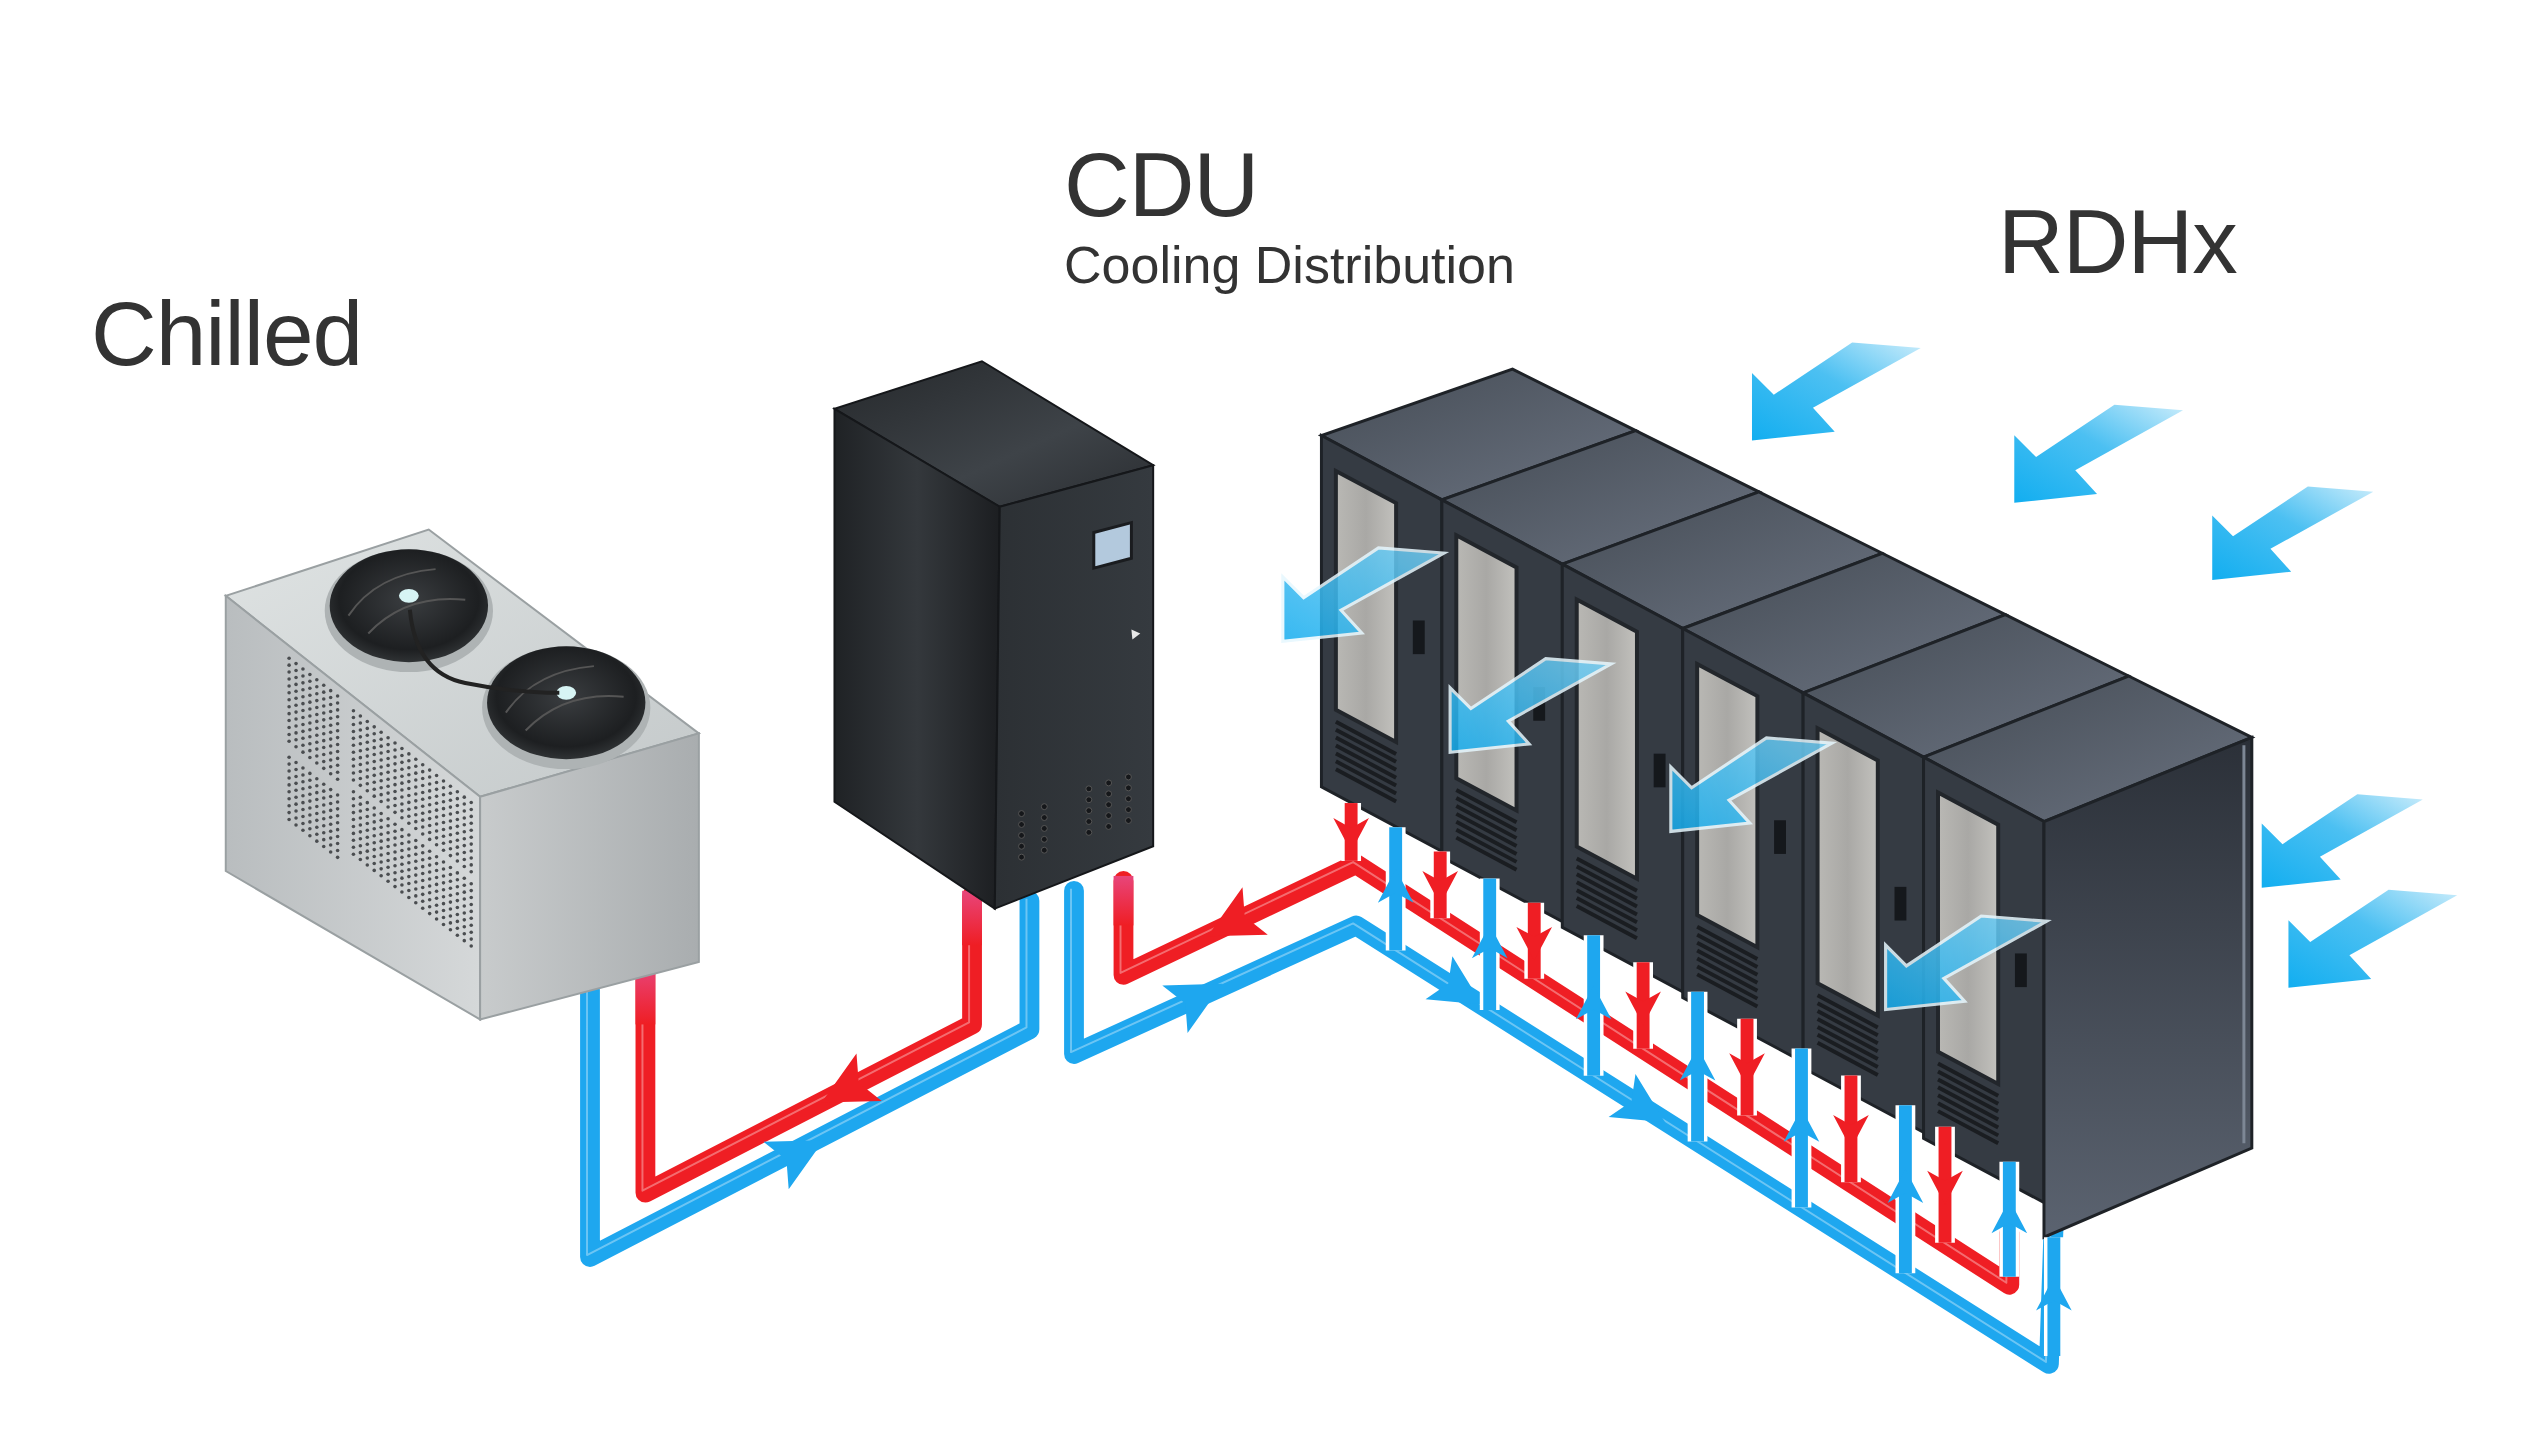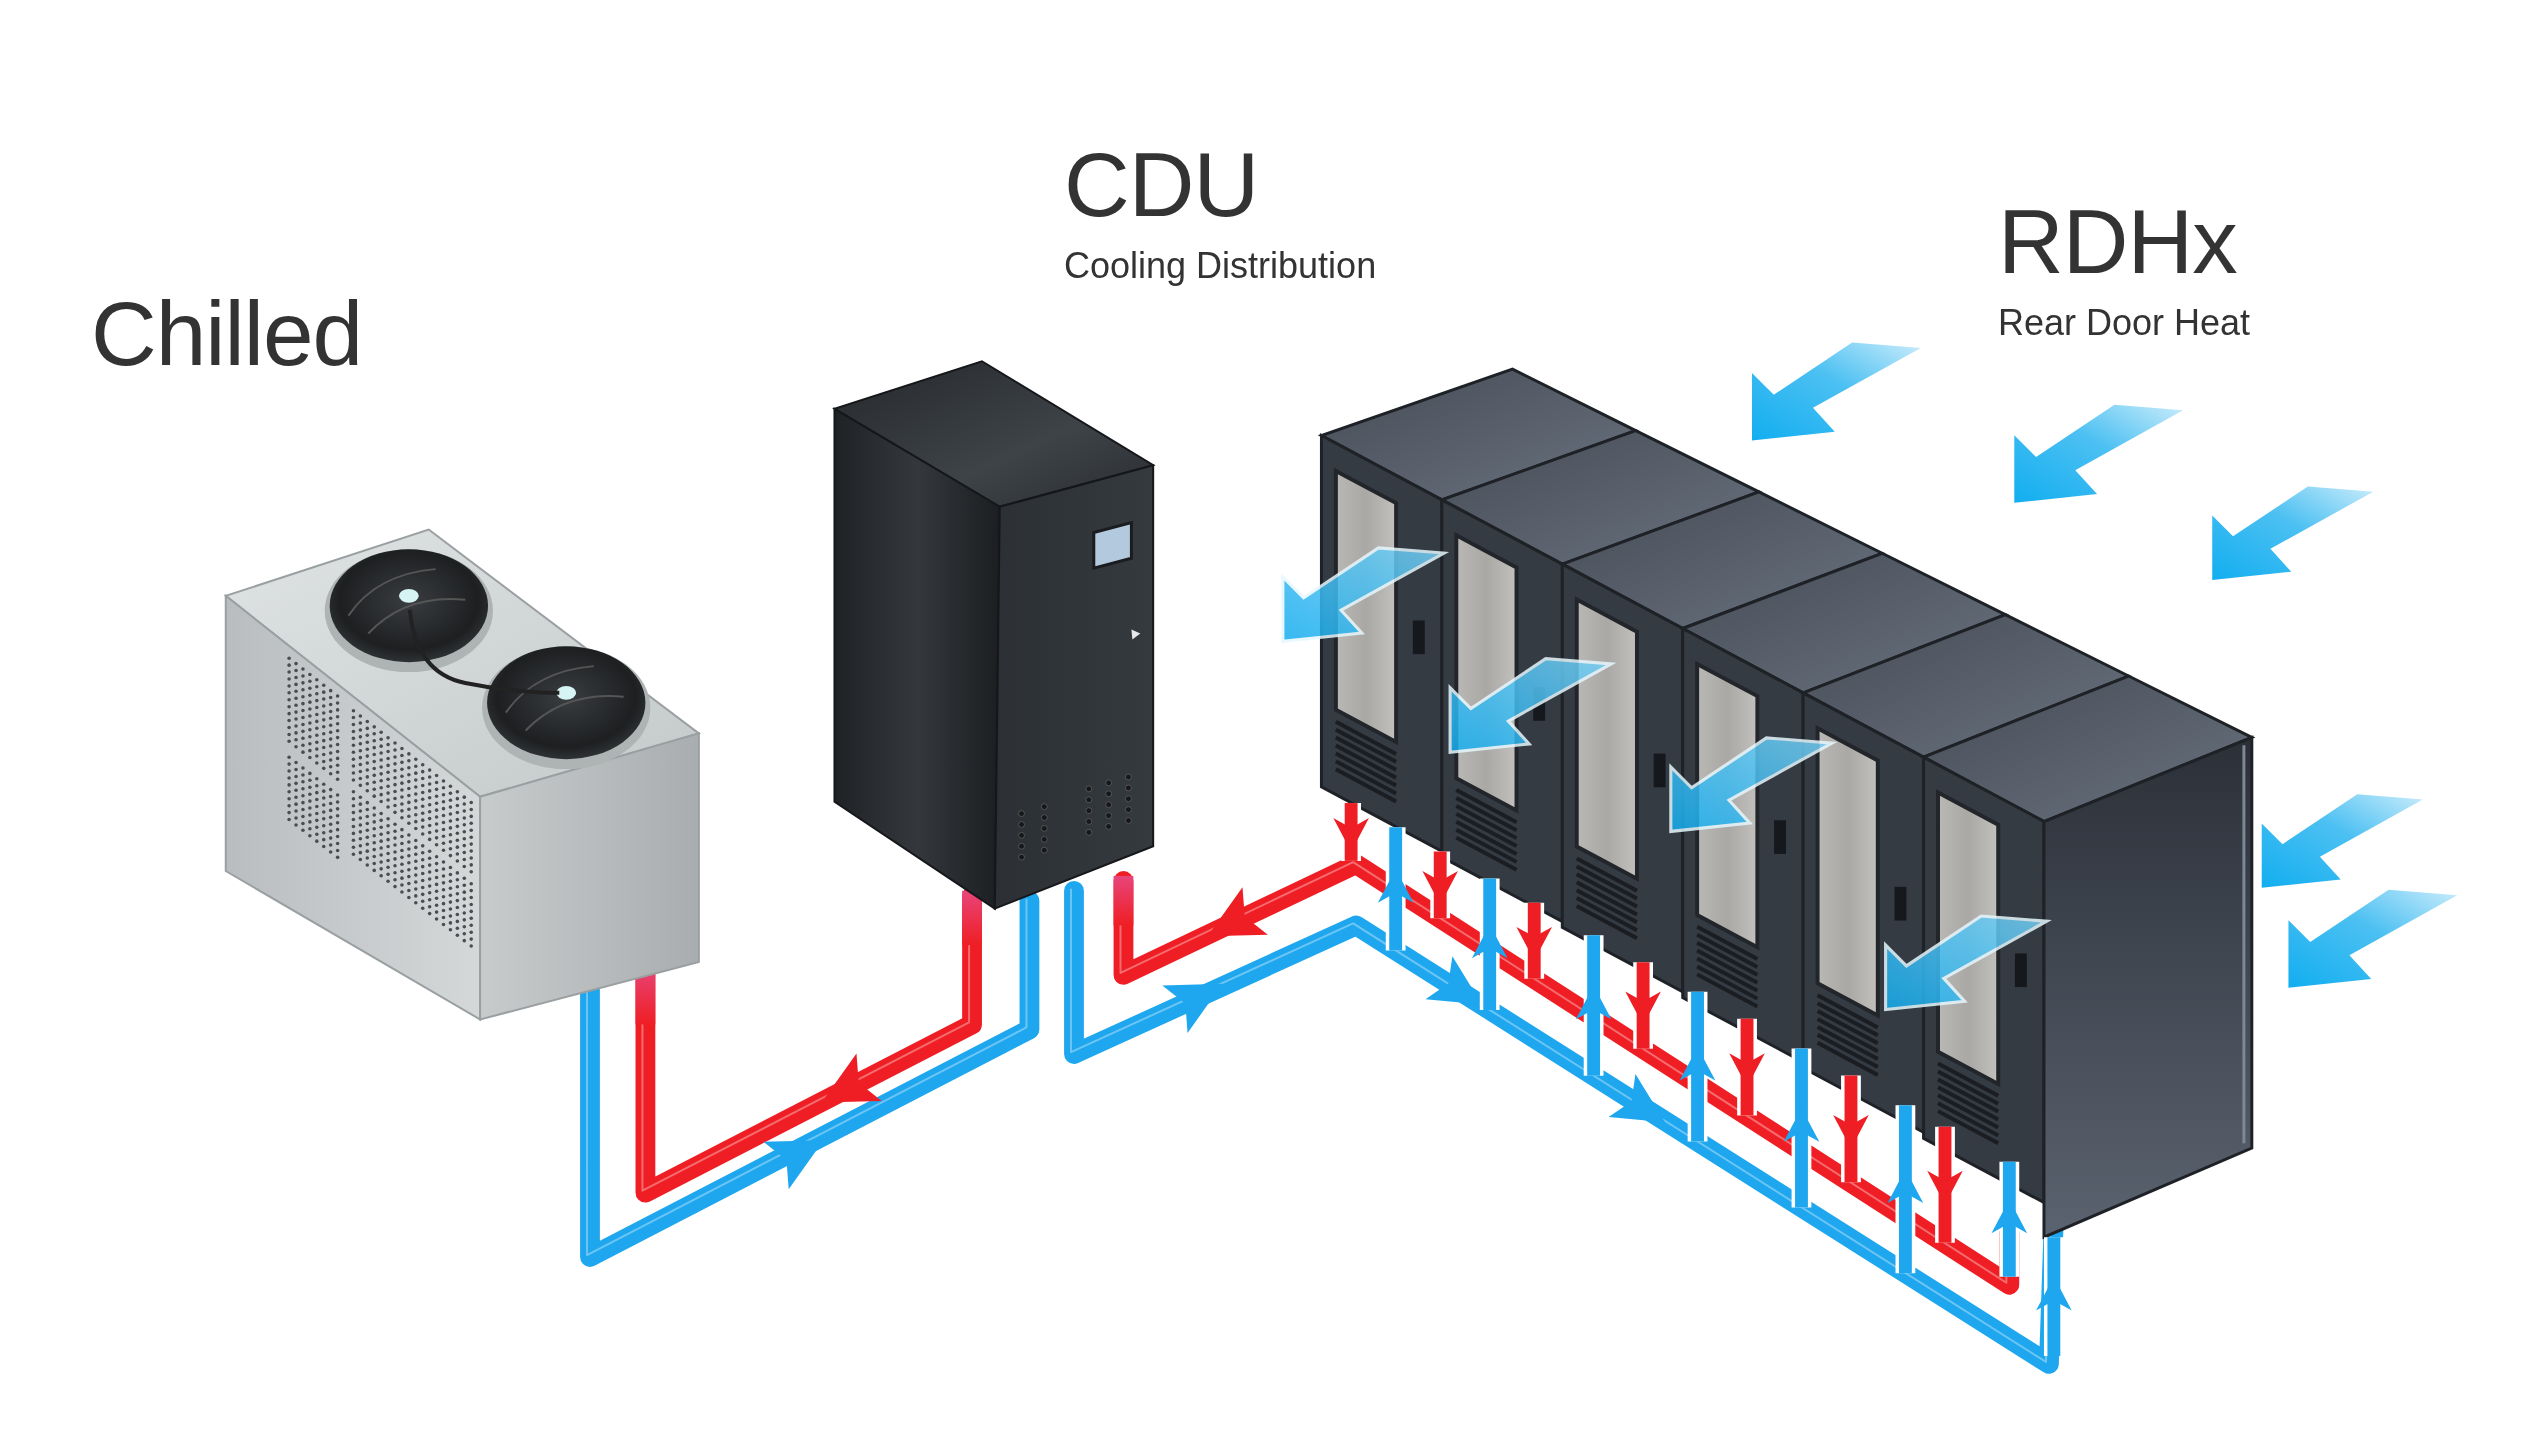--- a/index.html
+++ b/index.html
@@ -1,20 +1,20 @@
 <!DOCTYPE html>
 <html><head>
 <meta charset="utf-8">
 <style>
   html, body { margin: 0; padding: 0; background: #ffffff; }
   body { width: 2534px; height: 1452px; position: relative; overflow: hidden; font-family: "Liberation Sans", sans-serif; }
   #stage { position: absolute; left: 0; top: 0; width: 2534px; height: 1452px; }
   .label { position: absolute; color: #333333; font-family: "Liberation Sans", sans-serif; line-height: 1; white-space: nowrap; }
   .label .title { display: block; font-size: 91px; letter-spacing: -1px; }
-  .label .sub { display: block; font-size: 36px; line-height: 55px; }
+  .label .sub { display: block; font-size: 52px; line-height: 55px; }
   #label-chilled { left: 91px; top: 287px; }
   #label-chilled .title { line-height: 94px; }
   #label-cdu { left: 1064px; top: 139px; }
   #label-cdu .title { margin-bottom: 8px; }
   #label-rdhx { left: 1998px; top: 196px; }
   #label-rdhx .title { margin-bottom: 8px; }
 </style>
 </head>
 <body>
 
@@ -22,21 +22,20 @@
   <span class="title">Chilled</span>
 </div>
 
 <div id="label-cdu" class="label">
   <span class="title">CDU</span>
   <span class="sub">Cooling Distribution</span>
 </div>
 
 <div id="label-rdhx" class="label">
   <span class="title">RDHx</span>
-  <span class="sub">Rear Door Heat</span>
 </div>
 
 <svg id="stage" width="2534" height="1452" viewBox="0 0 2560 1467" xmlns="http://www.w3.org/2000/svg">
   <defs>
     <linearGradient id="chillerTop" x1="0" y1="0" x2="1" y2="1">
       <stop offset="0" stop-color="#dfe3e3"></stop>
         <stop offset="1" stop-color="#c4c9ca"></stop>
     </linearGradient>
     <linearGradient id="chillerSide" x1="0" y1="0" x2="1" y2="0">
       <stop offset="0" stop-color="#b9bdbf"></stop>

